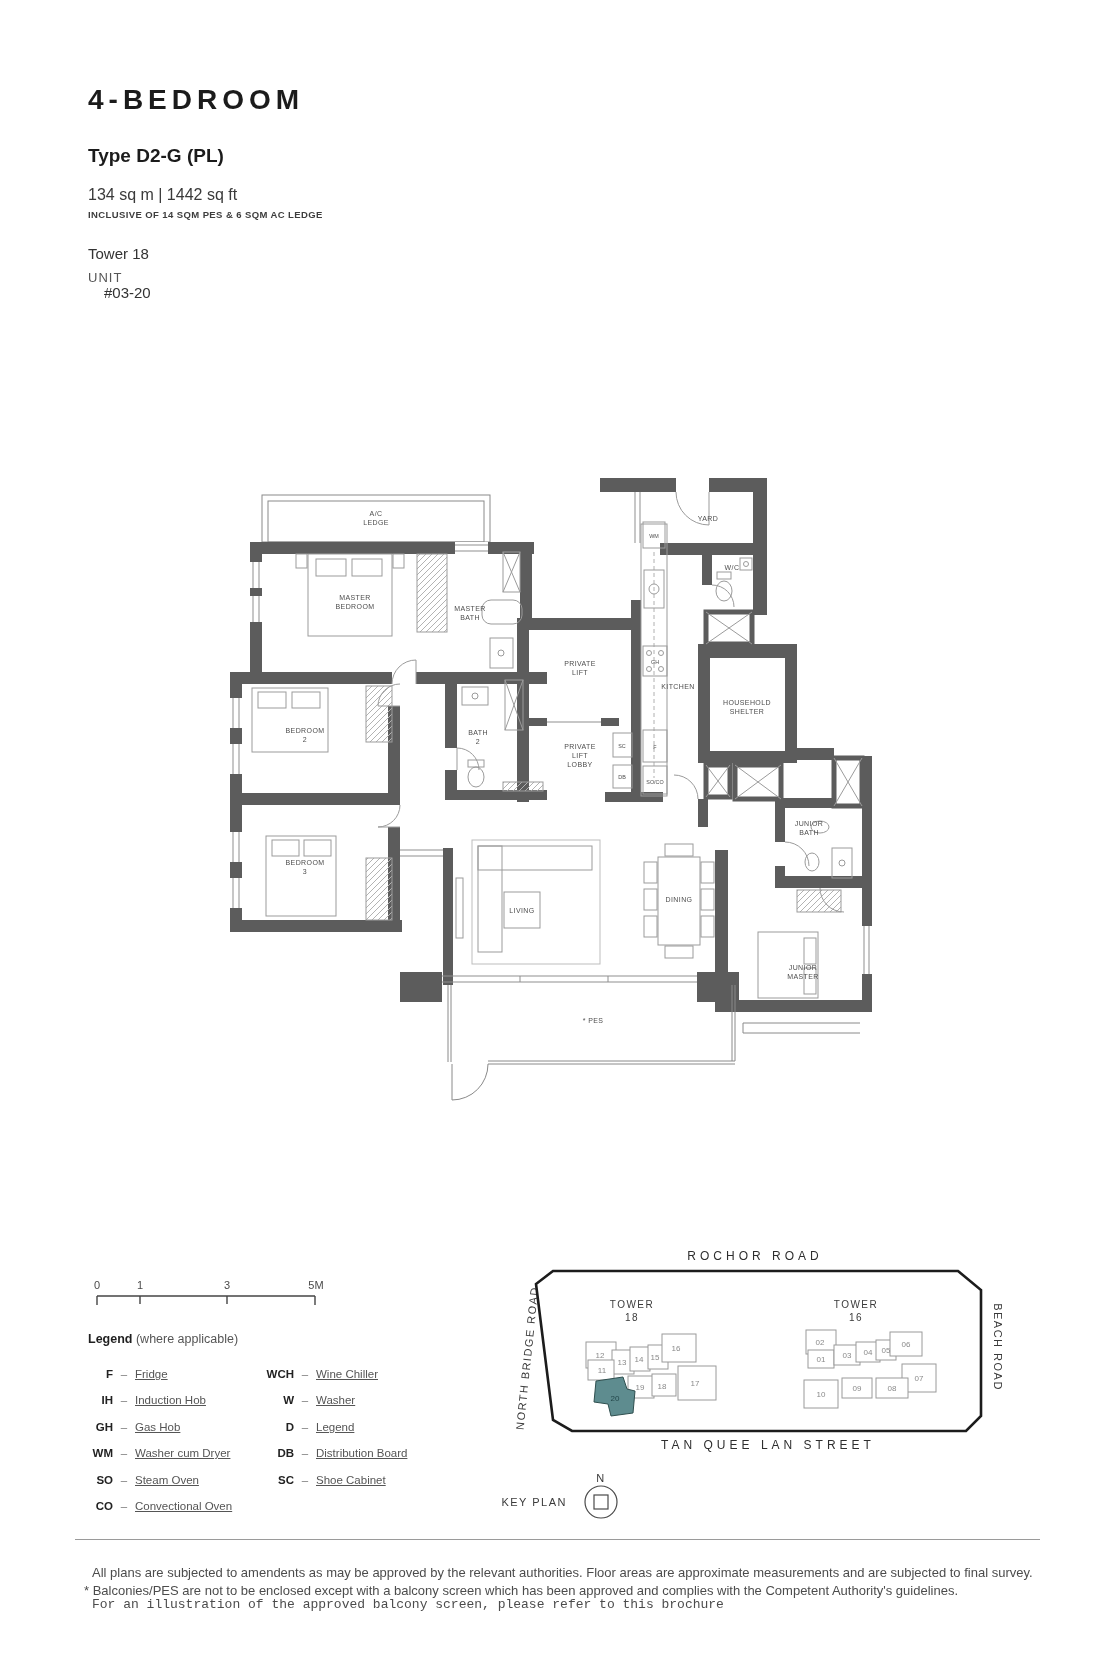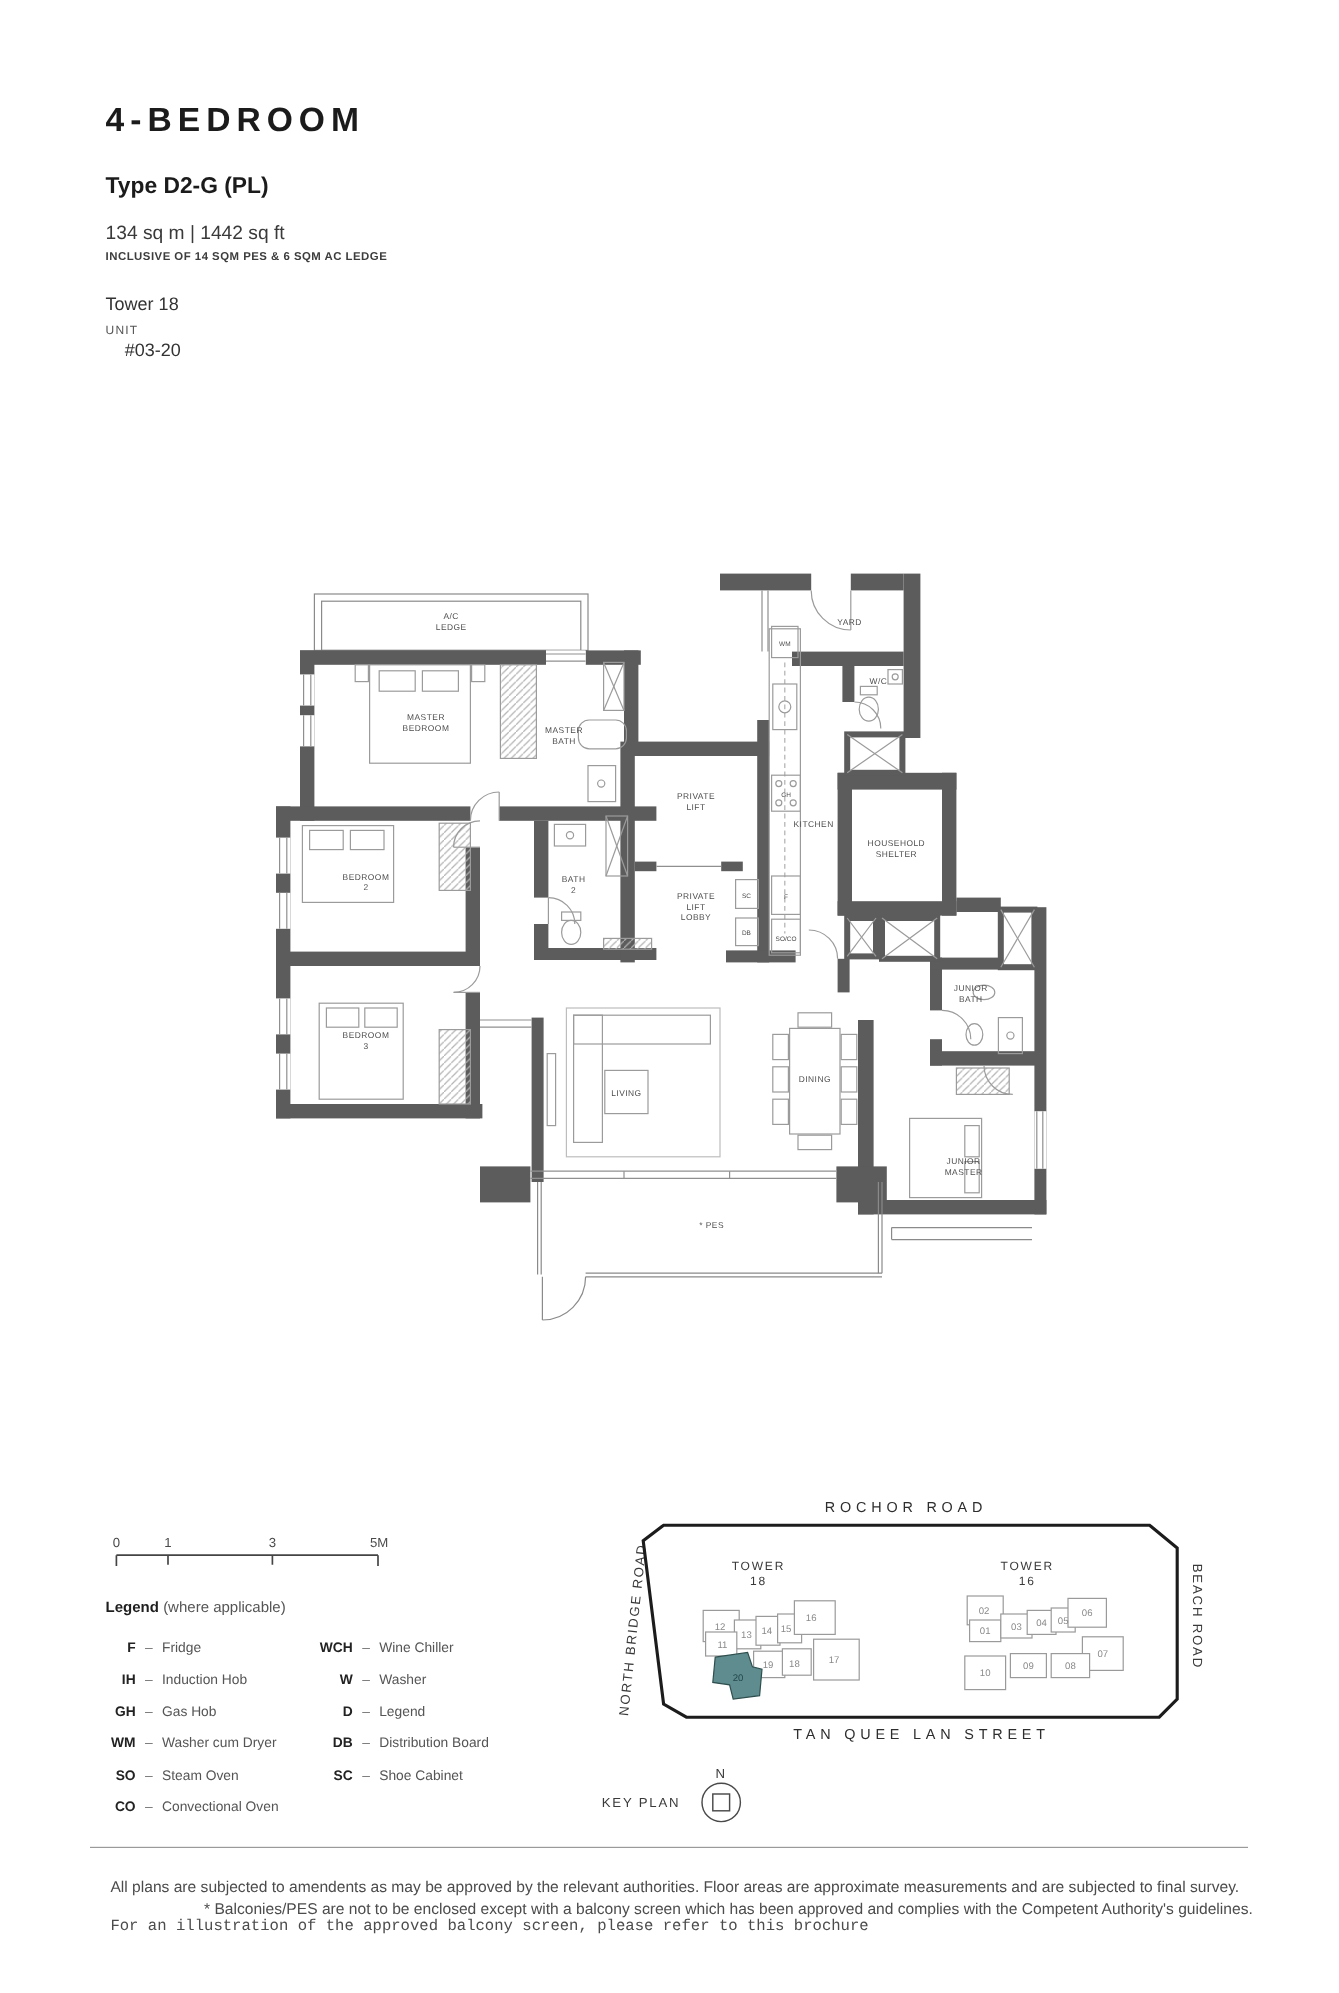--- a/index.html
+++ b/index.html
@@ -4,36 +4,36 @@
 <style>
   html,body{margin:0;padding:0;background:#fff;}
   #page{position:relative;width:1080px;height:1661px;background:#fff;overflow:hidden;
         font-family:"Liberation Sans","DejaVu Sans",sans-serif;color:#222;}
   .abs{position:absolute;}
   .title{left:88px;top:84px;font-size:28px;font-weight:bold;letter-spacing:5px;color:#1b1b1b;}
   .ptype{left:88px;top:145px;font-size:19px;font-weight:bold;color:#1b1b1b;}
   .parea{left:88px;top:186px;font-size:16px;color:#3a3a3a;}
   .pincl{left:88px;top:209px;font-size:9.5px;letter-spacing:.4px;color:#3d3d3d;font-weight:bold;}
   .ptower{left:88px;top:245px;font-size:15px;color:#333;}
-  .punitlbl{left:88px;top:270px;font-size:10px;letter-spacing:1px;color:#555;}
+  .punitlbl{left:88px;top:270px;font-size:13px;letter-spacing:1px;color:#555;}
   .punitno{left:104px;top:284px;font-size:15px;color:#333;}
   .legend-title{left:88px;top:1332px;font-size:12.5px;color:#555;}
   .legend-title b{color:#1f1f1f;}
   .lcol{position:absolute;top:1368px;}
   .lcol1{left:85px;width:180px;}
   .lcol2{left:258px;width:190px;}
   .lrow{display:flex;align-items:baseline;height:26.4px;font-size:11.5px;color:#555;}
   .lrow .abbr{display:inline-block;width:28px;text-align:right;font-weight:bold;color:#222;}
   .lrow .dash{display:inline-block;width:22px;text-align:center;color:#777;}
-  .lrow .desc{flex:1;}
+  .lrow .desc{flex:1;text-decoration:underline;}
   .lcol2 .lrow .abbr{width:36px;}
   .footer-rule{left:75px;top:1539px;width:965px;border-top:1px solid #9a9a9a;height:0;}
   .fline{left:84px;font-size:13px;color:#4c4c4c;width:960px;margin-top:17px;}
   .f1{top:1548px;padding-left:8px;}
-  .f2{top:1566px;text-align:right;}
+  .f2{top:1566px;}
   .f3{top:1580px;padding-left:8px;font-family:Liberation Mono, monospace;}
   svg text{font-family:"Liberation Sans","DejaVu Sans",sans-serif;}
   .rl{font-size:7px;fill:#4d4d4d;letter-spacing:.4px;}
   .rs{font-size:5.4px;fill:#4d4d4d;}
   .kproad{font-size:12px;fill:#2e2e2e;letter-spacing:4px;}
   .kptower{font-size:10px;fill:#3a3a3a;letter-spacing:1.5px;}
   .kpnum{font-size:8px;fill:#8a8a8a;}
   .kpnum20{font-size:8px;fill:#24484c;}
   .kpsmall{font-size:11px;fill:#3a3a3a;letter-spacing:1.5px;}
   .sbnum{font-size:11px;fill:#4a4a4a;}

